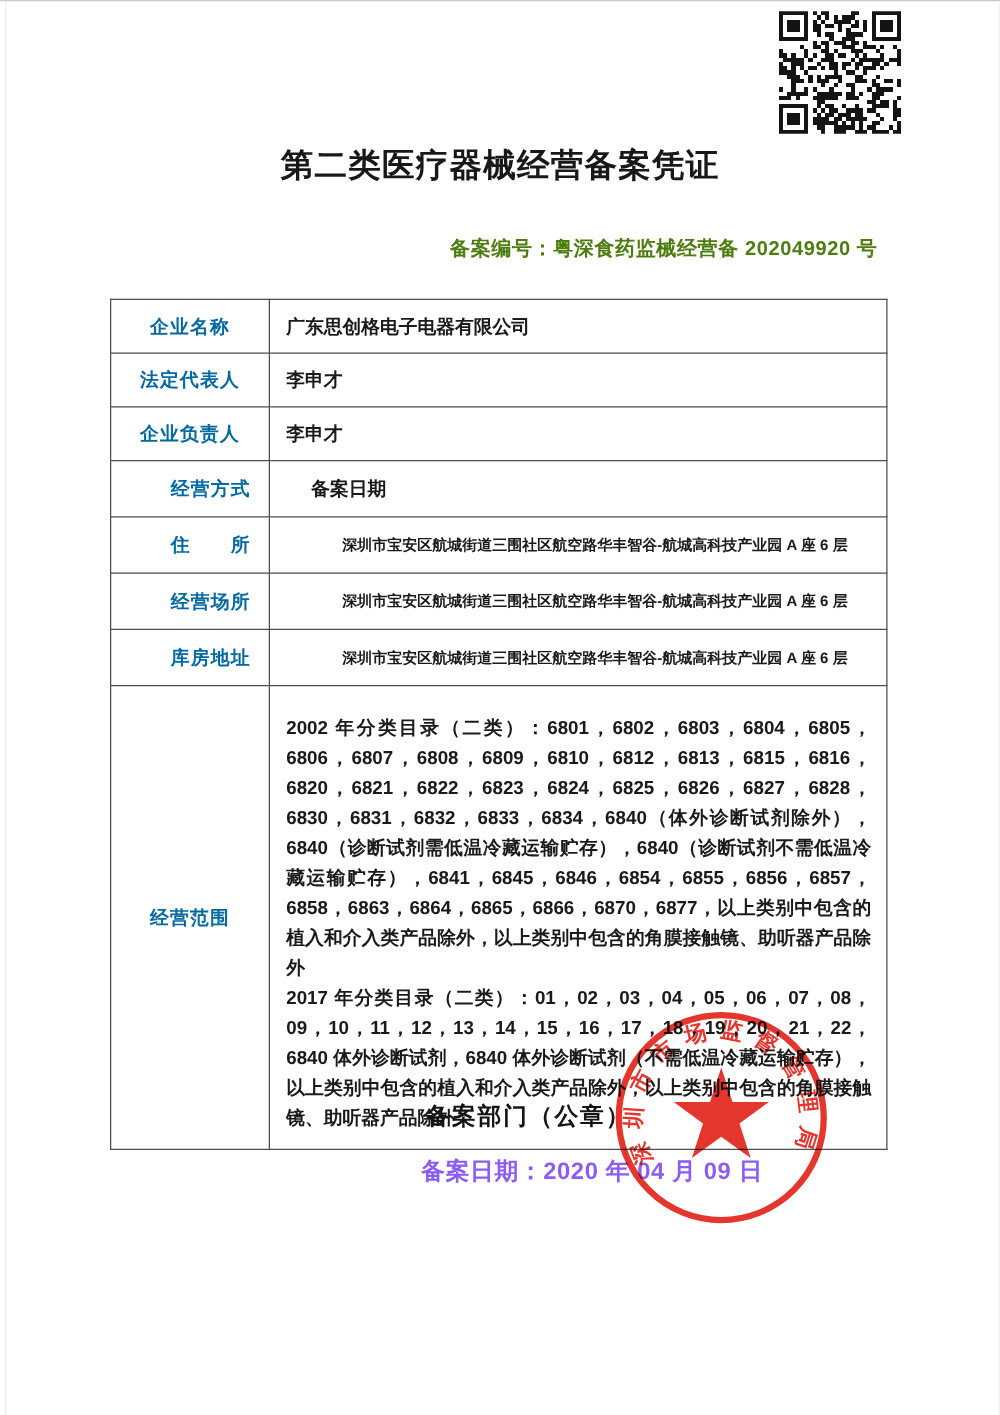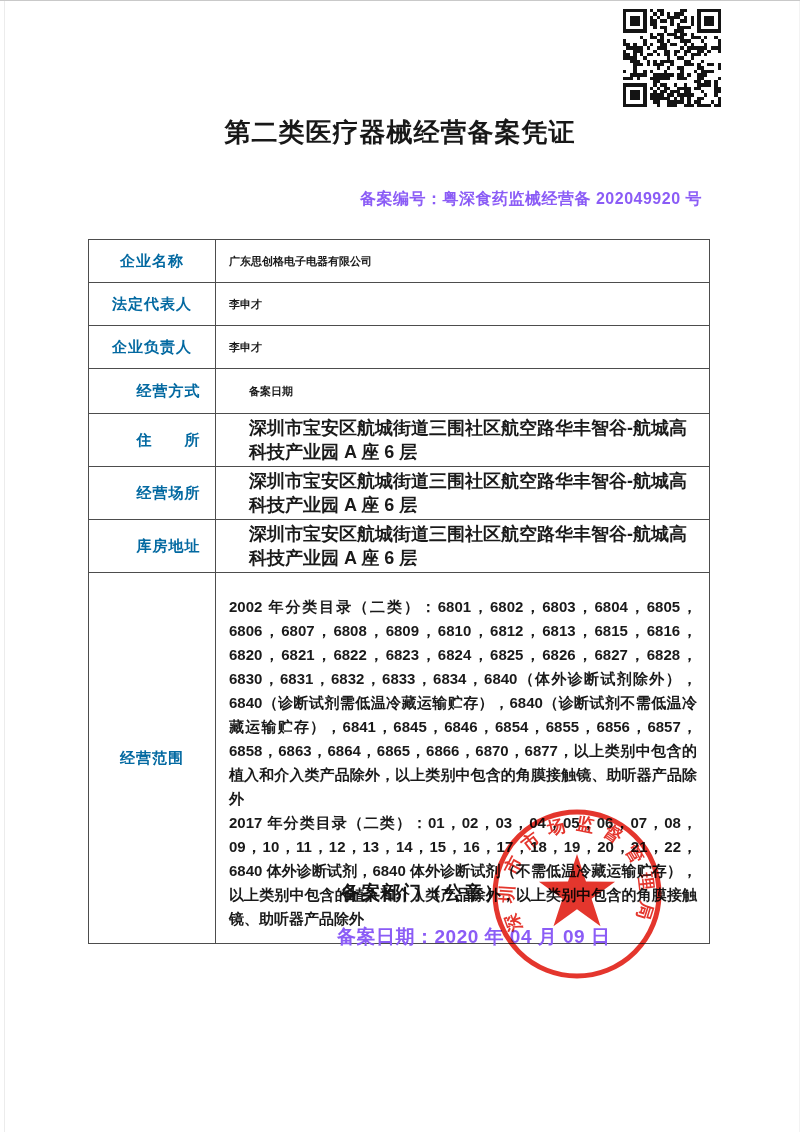--- a/index.html
+++ b/index.html
@@ -38,21 +38,21 @@
     text-align: center;
     font-size: 26px; font-weight: 700;
     letter-spacing: 1px;
     color: #181818;
   }
 
   
   .filing-line {
     position: absolute; top: 188px; right: 98px;
     font-size: 16px; font-weight: 700;
-    color: #8b5cf6;
+    color: #4d7c0f;
     letter-spacing: 0.5px;
   }
 
   
   table.info-table {
     position: absolute; left: 88px; top: 238px;
     width: 622px;
     border-collapse: collapse;
     table-layout: fixed;
   }
@@ -62,24 +62,24 @@
   }
   td.cell-label {
     width: 127px;
     text-align: center;
     font-size: 15px; font-weight: 700;
     color: #0369a1;
     letter-spacing: 1px;
   }
   td.cell-value {
     padding: 2px 12px 2px 13px;
-    font-size: 11px; font-weight: 700;
+    font-size: 15px; font-weight: 700;
     color: #1a1a1a;
   }
-  td.cell-value.addr { font-size: 18px; letter-spacing: 0; padding-right: 6px; }
+  td.cell-value.addr { font-size: 12px; letter-spacing: 0; padding-right: 6px; text-align: center; }
   tr.r-small  td { height: 43px; }
   tr.r-medium td { height: 45px; padding-left: 33px; }
   td.cell-value.scope {
     padding: 22px 12px 12px 13px;
     font-size: 15px;
     line-height: 24px;
     text-align: justify;
   }
   td.cell-value.scope p { margin: 0; }
 

